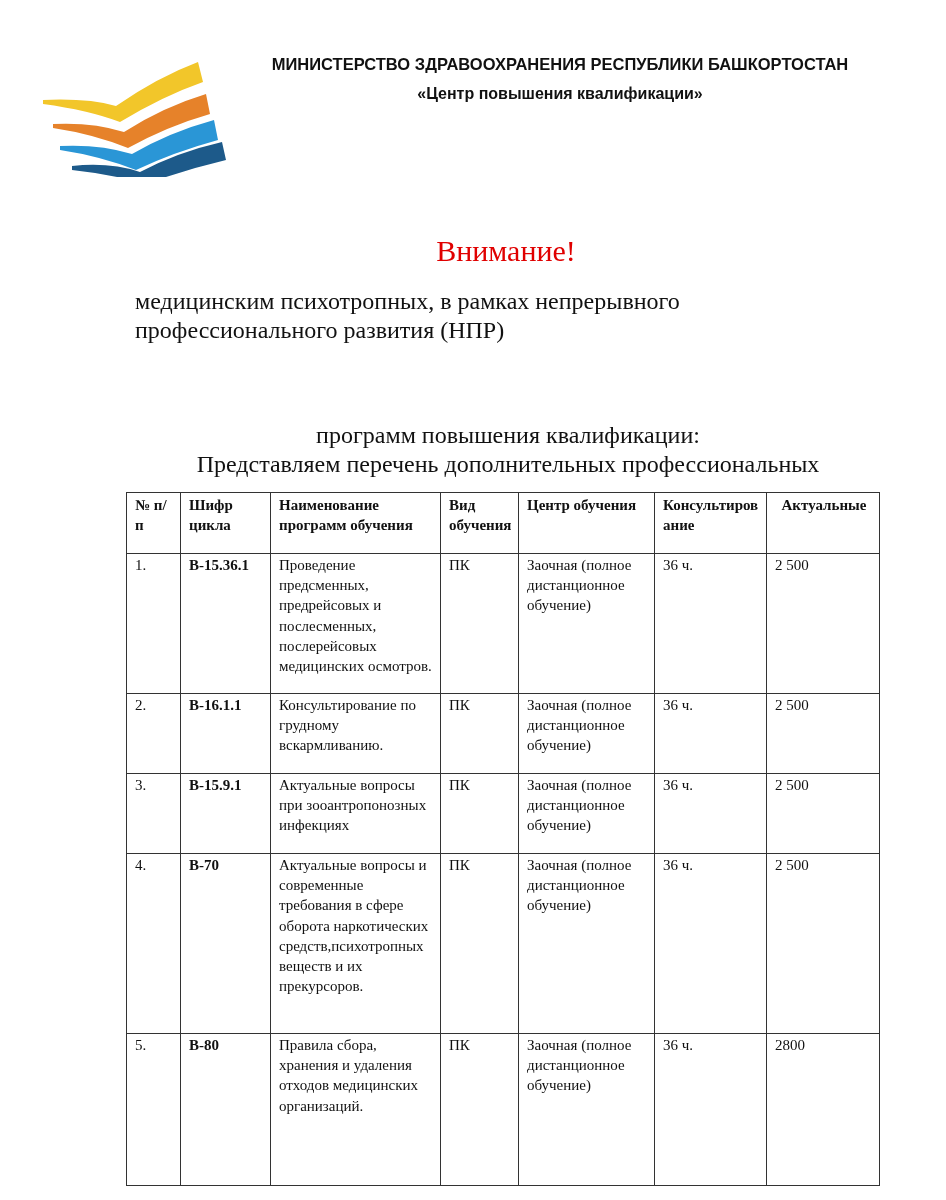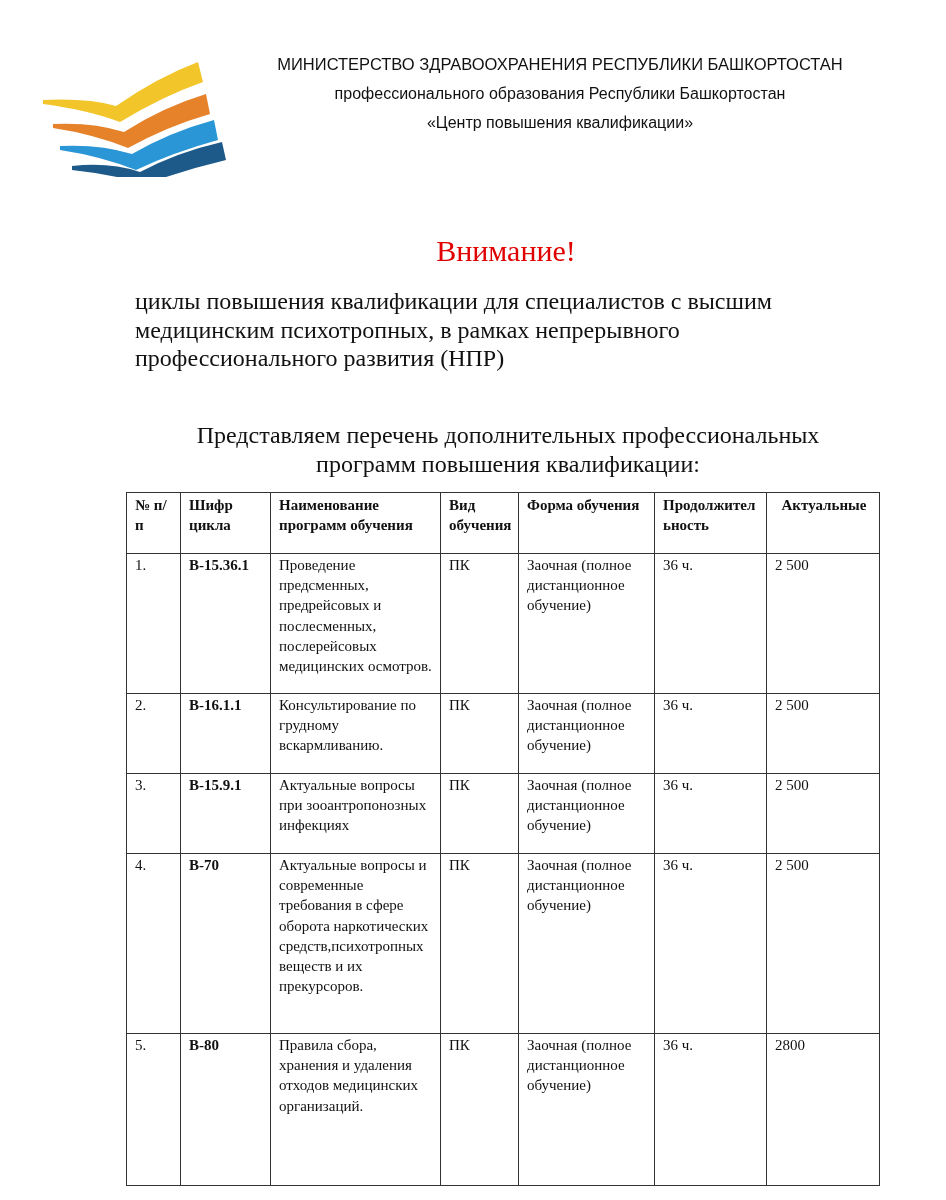--- a/index.html
+++ b/index.html
@@ -1,18 +1,18 @@
 <!DOCTYPE html>
 <html><head>
 <meta charset="utf-8">
 <style>
   html,body{margin:0;padding:0;background:#fff;}
   body{width:946px;height:1200px;position:relative;overflow:hidden;color:#111;}
   .logo{position:absolute;left:38px;top:52px;width:190px;height:125px;}
-  .hdr{position:absolute;left:230px;top:50px;width:660px;text-align:center;font-family:"Liberation Sans",sans-serif;font-weight:normal;font-size:16px;line-height:29px;}
+  .hdr{position:absolute;left:230px;top:50px;width:660px;text-align:center;font-family:"Liberation Sans",sans-serif;font-weight:bold;font-size:16px;line-height:29px;}
   .hdr div{white-space:nowrap;}
   .hdr .l1{font-size:16.5px;}
   .attn{position:absolute;left:0;top:234px;width:1012px;text-align:center;font-family:"Liberation Serif",serif;font-size:30px;color:#e00000;}
   .intro{position:absolute;left:135px;top:287px;width:720px;font-family:"Liberation Serif",serif;font-size:24px;line-height:28.5px;}
   .intro .ind{display:inline-block;width:25px;}
   .present{position:absolute;left:120px;top:421px;width:776px;text-align:center;font-family:"Liberation Serif",serif;font-size:24px;line-height:28.5px;}
   table{position:absolute;left:126px;top:492px;border-collapse:collapse;font-family:"Liberation Serif",serif;font-size:15px;line-height:20.2px;table-layout:fixed;width:753px;}
   td,th{border:1.5px solid #333;vertical-align:top;padding:1px 6px 0 8px;text-align:left;word-wrap:break-word;}
   th{font-weight:bold;height:58px;padding-top:2px;}
   th.c7{text-align:center;}
@@ -29,55 +29,53 @@
 
 <svg class="logo" viewBox="0 0 190 125">
   <path d="M5 48 Q50 46 78 54 Q120 25 160 10 L165 30 Q125 44 82 70 Q50 58 5 52 Z" fill="#f2c62a"></path>
   <path d="M15 72 Q55 70 86 80 Q125 55 168 42 L172 62 Q130 74 90 96 Q55 82 15 76 Z" fill="#e6822a"></path>
   <path d="M22 94 Q62 92 94 102 Q132 80 176 68 L180 88 Q136 100 98 118 Q62 104 22 98 Z" fill="#2a96d6"></path>
   <path d="M34 114 Q72 110 102 120 Q140 100 184 90 L188 108 Q146 118 108 132 Q72 122 34 118 Z" fill="#1d5a8a"></path>
 </svg>
 
 <div class="hdr">
   <div class="l1">МИНИСТЕРСТВО ЗДРАВООХРАНЕНИЯ РЕСПУБЛИКИ БАШКОРТОСТАН</div>
-  <div>профессионального образования Республики Башкортостан</div>
   <div>«Центр повышения квалификации»</div>
 </div>
 
 <div class="attn">Внимание!</div>
 
 <div class="intro">
-  <div>циклы повышения квалификации для специалистов с высшим</div>
   <div>медицинским психотропных, в рамках непрерывного</div>
   <div>профессионального развития (НПР)</div>
 </div>
 
 <div class="present">
+  <div>программ повышения квалификации:</div>
   <div>Представляем перечень дополнительных профессиональных</div>
-  <div>программ повышения квалификации:</div>
 </div>
 
 <table>
   <colgroup>
     <col style="width:54px">
       <col style="width:90px">
       <col style="width:170px">
       <col style="width:78px">
       <col style="width:136px">
       <col style="width:112px">
       <col style="width:113px">
   </colgroup>
   <thead>
     <tr>
       <th>№ п/п</th>
       <th>Шифр цикла</th>
       <th>Наименование программ обучения</th>
       <th>Вид обучения</th>
-      <th>Форма обучения</th>
-      <th>Продолжительность</th>
+      <th>Центр обучения</th>
+      <th>Консультирование</th>
       <th class="c7">Актуальные</th>
     </tr>
   </thead>
   <tbody>
     <tr class="r1">
       <td>1.</td>
       <td class="code">В-15.36.1</td>
       <td>Проведение предсменных, предрейсовых и послесменных, послерейсовых медицинских осмотров.</td>
       <td>ПК</td>
       <td>Заочная (полное дистанционное обучение)</td>

